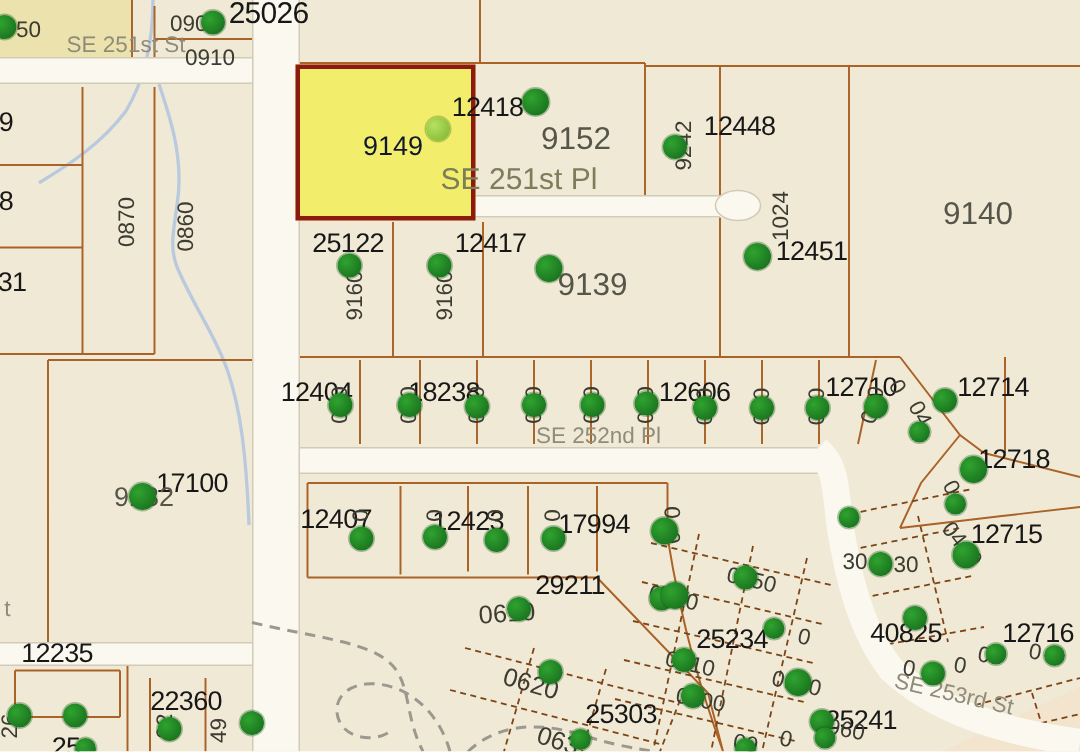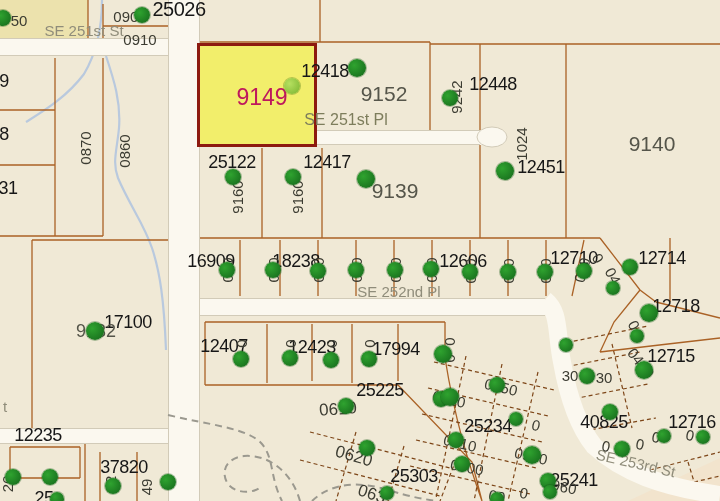--- a/index.html
+++ b/index.html
@@ -80,50 +80,50 @@
 
   <div id="selected-parcel" title="9149" style="left: 197px; top: 43px; width: 120px; height: 104px;"></div>
 
   <div class="layer" id="labels">
       <span class="lbl p" style="left: 179px; top: 9px; font-size: 20px; transform: translate(-50%, -50%) rotate(0deg);">25026</span>
       <span class="lbl p" style="left: 325px; top: 71px; transform: translate(-50%, -50%) rotate(0deg); text-align: right;">12418</span>
       <span class="lbl p" style="left: 493px; top: 84px; transform: translate(-50%, -50%) rotate(0deg);">12448</span>
       <span class="lbl p" style="left: 232px; top: 162px; transform: translate(-50%, -50%) rotate(0deg);">25122</span>
       <span class="lbl p" style="left: 327px; top: 162px; transform: translate(-50%, -50%) rotate(0deg);">12417</span>
       <span class="lbl p" style="left: 541px; top: 167px; transform: translate(-50%, -50%) rotate(0deg);">12451</span>
-      <span class="lbl p" style="left: 211px; top: 261px; transform: translate(-50%, -50%) rotate(0deg);">16909</span>
+      <span class="lbl p" style="left: 211px; top: 261px; transform: translate(-50%, -50%) rotate(0deg);">12404</span>
       <span class="lbl p" style="left: 296px; top: 261px; transform: translate(-50%, -50%) rotate(0deg);">18238</span>
       <span class="lbl p" style="left: 463px; top: 261px; transform: translate(-50%, -50%) rotate(0deg);">12606</span>
       <span class="lbl p" style="left: 574px; top: 258px; transform: translate(-50%, -50%) rotate(0deg);">12710</span>
       <span class="lbl p" style="left: 662px; top: 258px; transform: translate(-50%, -50%) rotate(0deg);">12714</span>
       <span class="lbl p" style="left: 676px; top: 306px; transform: translate(-50%, -50%) rotate(0deg);">12718</span>
       <span class="lbl p" style="left: 128px; top: 322px; transform: translate(-50%, -50%) rotate(0deg);">17100</span>
       <span class="lbl p" style="left: 224px; top: 346px; transform: translate(-50%, -50%) rotate(0deg);">12407</span>
       <span class="lbl p" style="left: 312px; top: 347px; transform: translate(-50%, -50%) rotate(0deg);">12423</span>
       <span class="lbl p" style="left: 396px; top: 349px; transform: translate(-50%, -50%) rotate(0deg);">17994</span>
-      <span class="lbl p" style="left: 380px; top: 390px; transform: translate(-50%, -50%) rotate(0deg);">25225</span>
+      <span class="lbl p" style="left: 380px; top: 390px; transform: translate(-50%, -50%) rotate(0deg);">29211</span>
       <span class="lbl p" style="left: 671px; top: 356px; transform: translate(-50%, -50%) rotate(0deg);">12715</span>
       <span class="lbl p" style="left: 604px; top: 422px; transform: translate(-50%, -50%) rotate(0deg);">40825</span>
       <span class="lbl p" style="left: 488px; top: 426px; transform: translate(-50%, -50%) rotate(0deg);">25234</span>
       <span class="lbl p" style="left: 414px; top: 476px; transform: translate(-50%, -50%) rotate(0deg); text-align: center;">25303</span>
       <span class="lbl p" style="left: 574px; top: 480px; transform: translate(-50%, -50%) rotate(0deg);">25241</span>
       <span class="lbl p" style="left: 38px; top: 435px; transform: translate(-50%, -50%) rotate(0deg);">12235</span>
-      <span class="lbl p" style="left: 124px; top: 467px; transform: translate(-50%, -50%) rotate(0deg);">37820</span>
+      <span class="lbl p" style="left: 124px; top: 467px; transform: translate(-50%, -50%) rotate(0deg);">22360</span>
       <span class="lbl p" style="left: 692px; top: 422px; transform: translate(-50%, -50%) rotate(0deg);">12716</span>
       <span class="lbl p" style="left: 8px; top: 188px; transform: translate(-50%, -50%) rotate(0deg);">31</span>
       <span class="lbl p" style="left: 4px; top: 81px; transform: translate(-50%, -50%) rotate(0deg);">9</span>
       <span class="lbl p" style="left: 4px; top: 134px; transform: translate(-50%, -50%) rotate(0deg);">8</span>
       <span class="lbl p" style="left: 44px; top: 498px; transform: translate(-50%, -50%) rotate(0deg);">25</span>
-      <span class="lbl p2" style="left: 262px; top: 97px; font-size: 23px; color: #be185d; transform: translate(-50%, -50%) rotate(0deg);">9149</span>
+      <span class="lbl p2" style="left: 262px; top: 97px; font-size: 18px; color: #0f172a; transform: translate(-50%, -50%) rotate(0deg);">9149</span>
       <span class="lbl p2" style="left: 384px; top: 93px; transform: translate(-50%, -50%) rotate(0deg);">9152</span>
       <span class="lbl p2" style="left: 395px; top: 190px; transform: translate(-50%, -50%) rotate(0deg);">9139</span>
       <span class="lbl p2" style="left: 652px; top: 143px; transform: translate(-50%, -50%) rotate(0deg);">9140</span>
       <span class="lbl p2" style="left: 96px; top: 331px; font-size: 18px; transform: translate(-50%, -50%) rotate(0deg);">9132</span>
       <span class="lbl st" style="left: 84px; top: 30px; transform: translate(-50%, -50%) rotate(0deg);">SE 251st St</span>
-      <span class="lbl st" style="left: 346px; top: 120px; font-size: 16px; color: rgb(125, 125, 92); transform: translate(-50%, -50%) rotate(0deg);">SE 251st Pl</span>
+      <span class="lbl st" style="left: 346px; top: 120px; font-size: 20px; color: rgb(125, 125, 92); transform: translate(-50%, -50%) rotate(0deg);">SE 251st Pl</span>
       <span class="lbl st" style="left: 399px; top: 291px; transform: translate(-50%, -50%) rotate(0deg);">SE 252nd Pl</span>
       <span class="lbl st" style="left: 636px; top: 463px; transform: translate(-50%, -50%) rotate(13deg);">SE 253rd St</span>
       <span class="lbl st" style="left: 5px; top: 406px; transform: translate(-50%, -50%) rotate(0deg);">t</span>
       <span class="lbl lot" style="left: 130px; top: 16px; transform: translate(-50%, -50%) rotate(0deg);">0900</span>
       <span class="lbl lot" style="left: 140px; top: 39px; transform: translate(-50%, -50%) rotate(0deg);">0910</span>
       <span class="lbl lot" style="left: 19px; top: 20px; transform: translate(-50%, -50%) rotate(0deg);">50</span>
       <span class="lbl lot" style="left: 85px; top: 148px; transform: translate(-50%, -50%) rotate(-90deg);">0870</span>
       <span class="lbl lot" style="left: 124px; top: 151px; transform: translate(-50%, -50%) rotate(-90deg);">0860</span>
       <span class="lbl lot" style="left: 237px; top: 197px; transform: translate(-50%, -50%) rotate(-90deg);">9160</span>
       <span class="lbl lot" style="left: 297px; top: 197px; transform: translate(-50%, -50%) rotate(-90deg);">9160</span>

